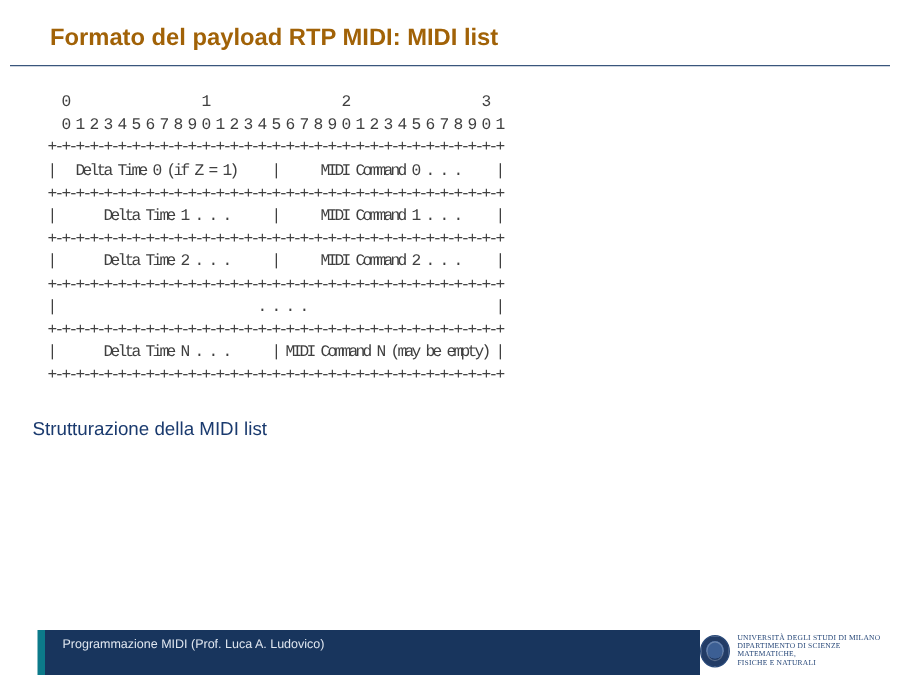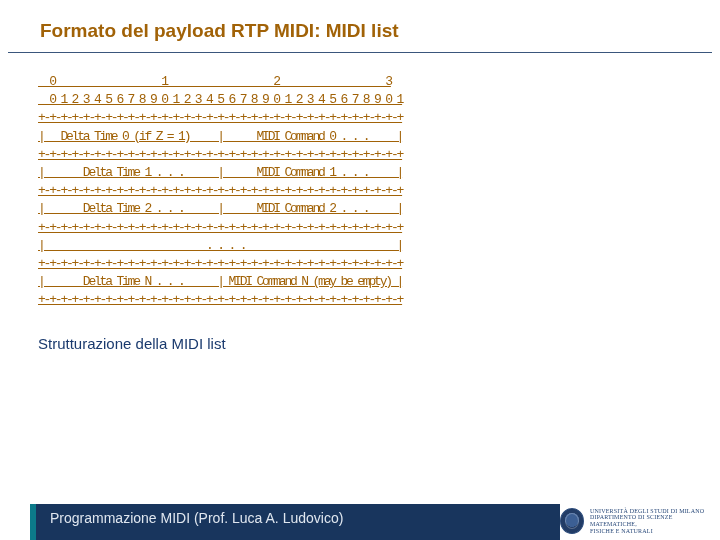--- a/index.html
+++ b/index.html
@@ -23,30 +23,29 @@
     margin: 0 8px 0 8px;
   }
   .diagram-wrap {
     padding: 20px 38px 0 38px;
   }
   .diagram {
     font-family: "Courier New", Courier, monospace;
     font-size: 13px;
     line-height: 1.4;
     white-space: pre;
-    color: #a16207;
+    color: #404040;
     letter-spacing: -2.2px;
     transform: scaleX(1.0);
     transform-origin: left top;
-    text-decoration: underline;
   }
   .subtitle {
     font-size: 15px;
     color: #1a3a6e;
-    padding: 26px 0 0 38px;
+    padding: 26px 0 0 26px;
     font-family: "Trebuchet MS", Verdana, sans-serif;
   }
   .footer {
     position: absolute;
     left: 0;
     bottom: 0;
     width: 100%;
     height: 36px;
   }
   .footer-accent {
@@ -59,21 +58,21 @@
   }
   .footer-bar {
     position: absolute;
     left: 36px;
     bottom: 0;
     right: 160px;
     height: 36px;
     background: #18355d;
     color: #dfe6ef;
     font-family: "Trebuchet MS", Verdana, sans-serif;
-    font-size: 14px;
+    font-size: 10px;
     padding: 5px 0 0 14px;
     line-height: 1.35;
   }
   .logo-block {
     position: absolute;
     right: 10px;
     bottom: 4px;
     width: 150px;
     height: 30px;
     display: flex;

